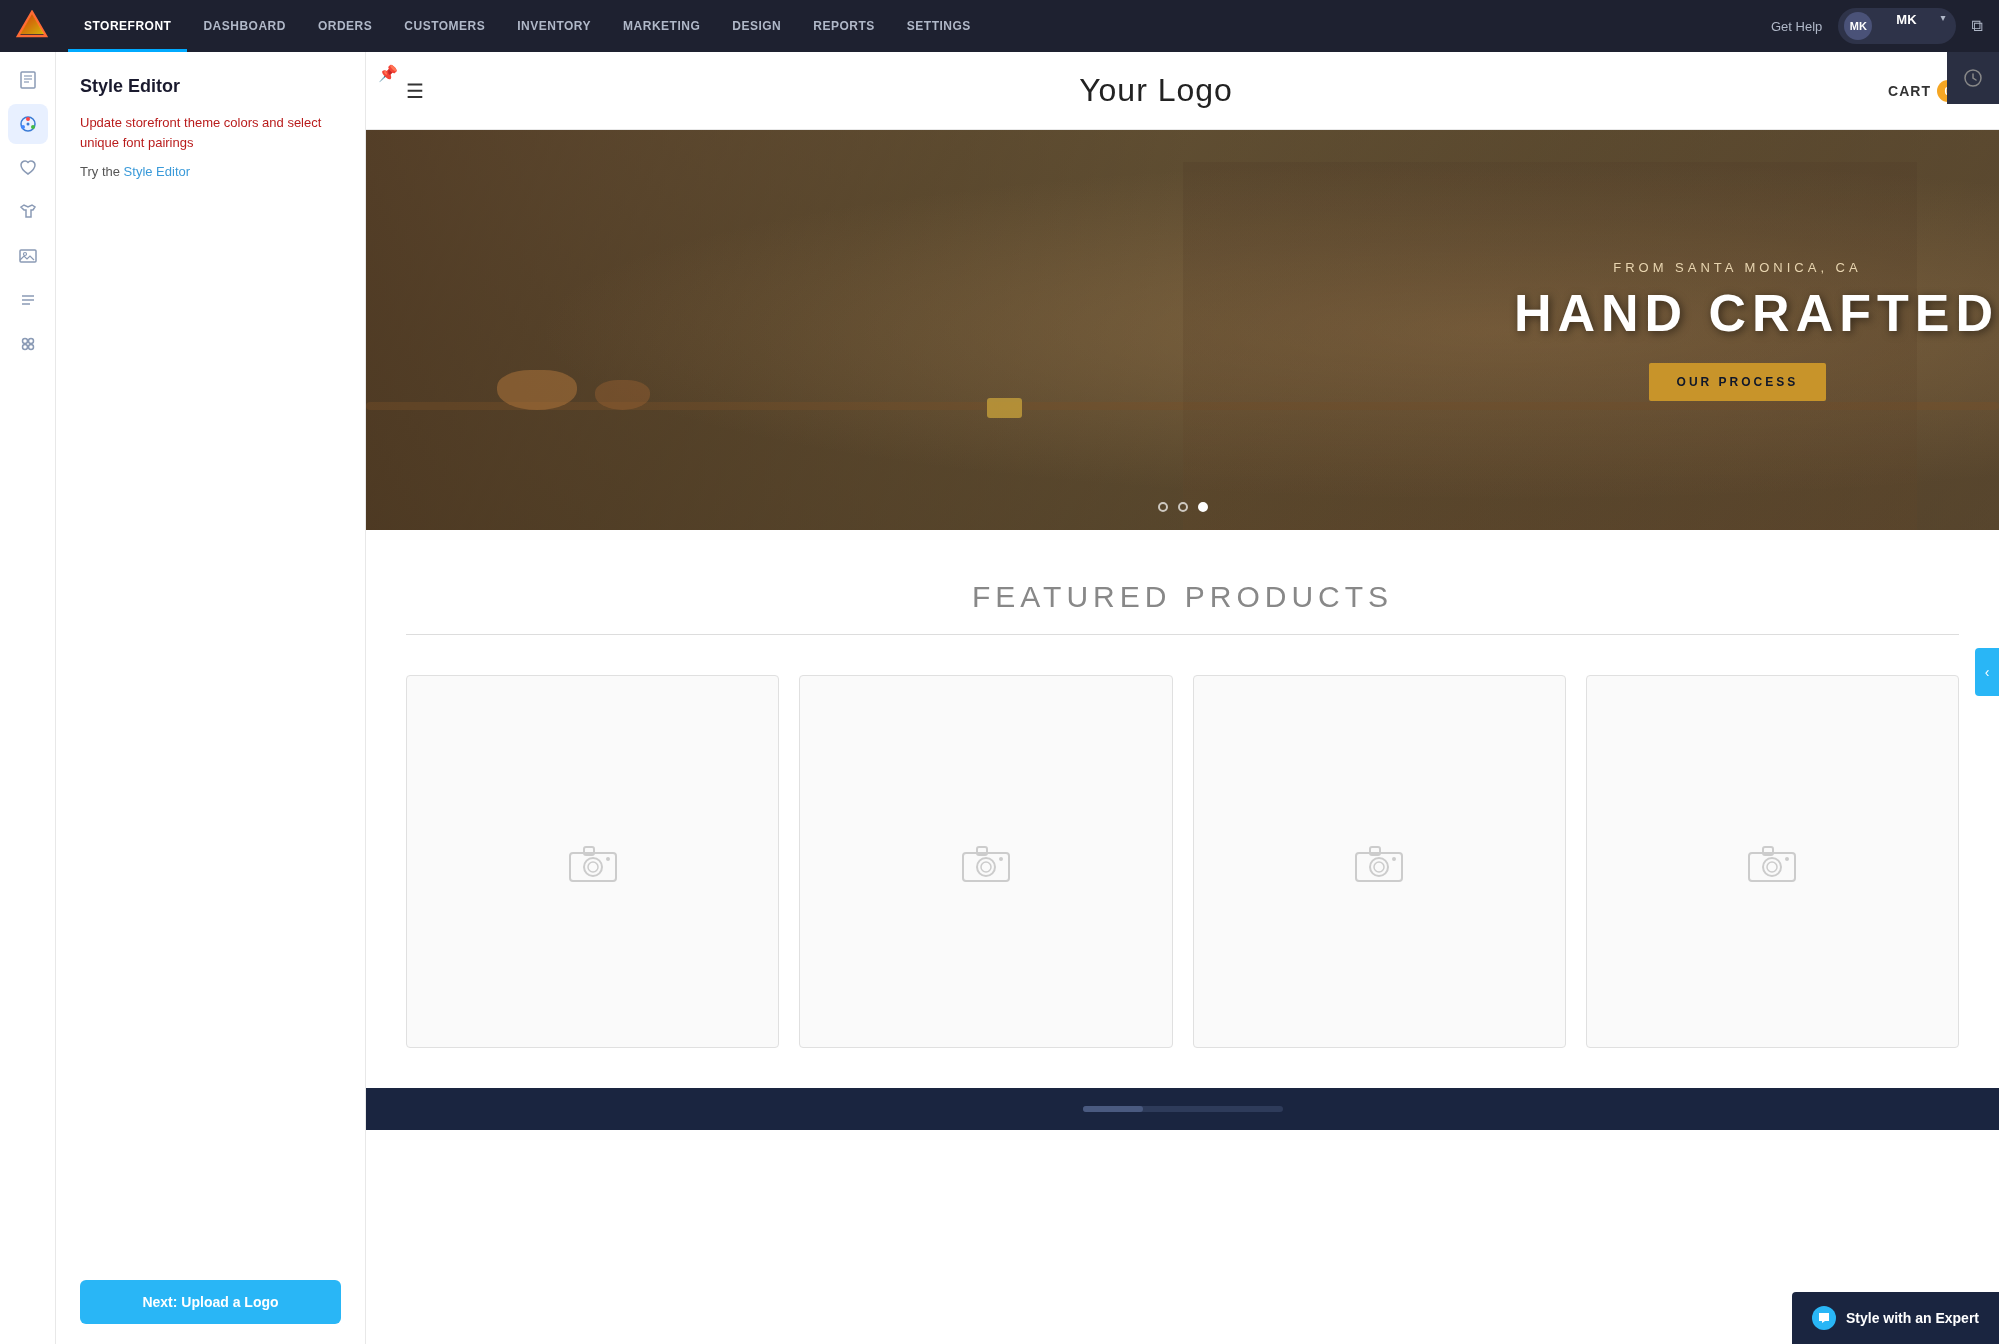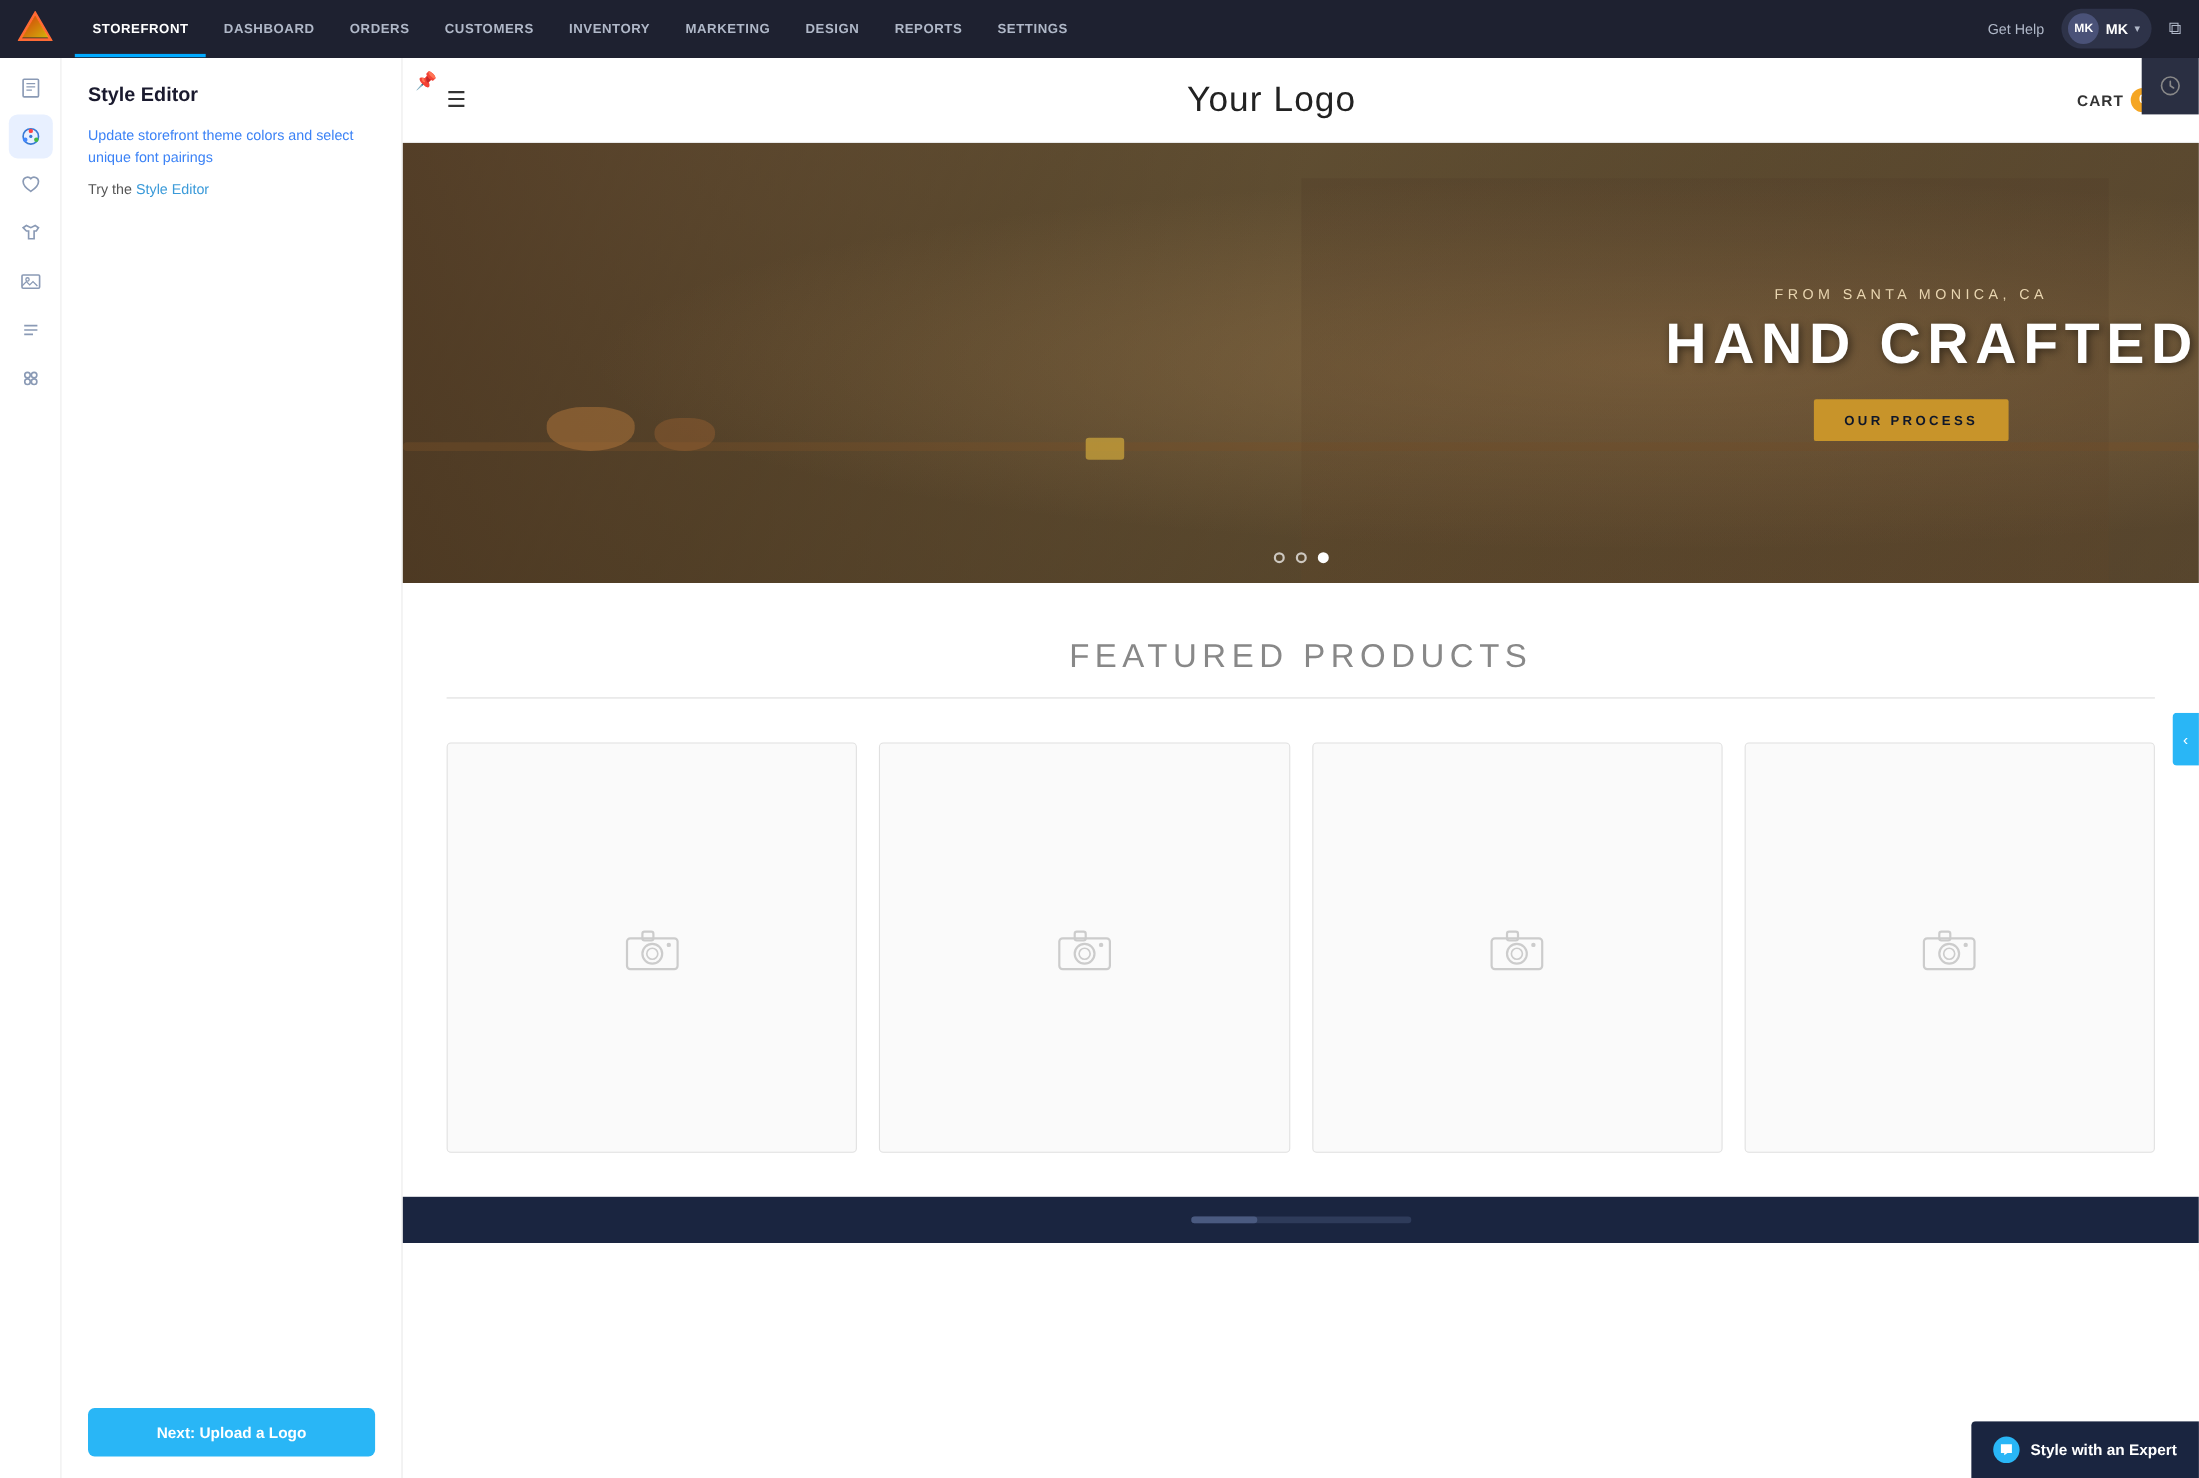--- a/index.html
+++ b/index.html
@@ -55,22 +55,21 @@
       align-items: center;
       gap: 16px;
     }
     .get-help {
       color: #b0b8c8;
       font-size: 13px;
       cursor: pointer;
     }
     .user-badge {
       display: flex;
-      align-items: center;
-      gap: 6px;
+      gap: 24px;
       background: #2e3349;
       border-radius: 20px;
       padding: 4px 10px 4px 6px;
       cursor: pointer;
     }
     .user-avatar {
       width: 28px;
       height: 28px;
       background: #4a5278;
       border-radius: 50%;
@@ -132,21 +131,21 @@
       flex-shrink: 0;
     }
     .panel-title {
       font-size: 18px;
       font-weight: 700;
       color: #1a1a2e;
       margin-bottom: 16px;
     }
     .panel-desc {
       font-size: 13px;
-      color: #3b82f6;
+      color: #b91c1c;
       line-height: 1.5;
       margin-bottom: 12px;
     }
     .panel-link-text { color: #555; font-size: 13px; }
     .panel-link {
       color: #3a9ad9;
       cursor: pointer;
       text-decoration: none;
       font-size: 13px;
     }

